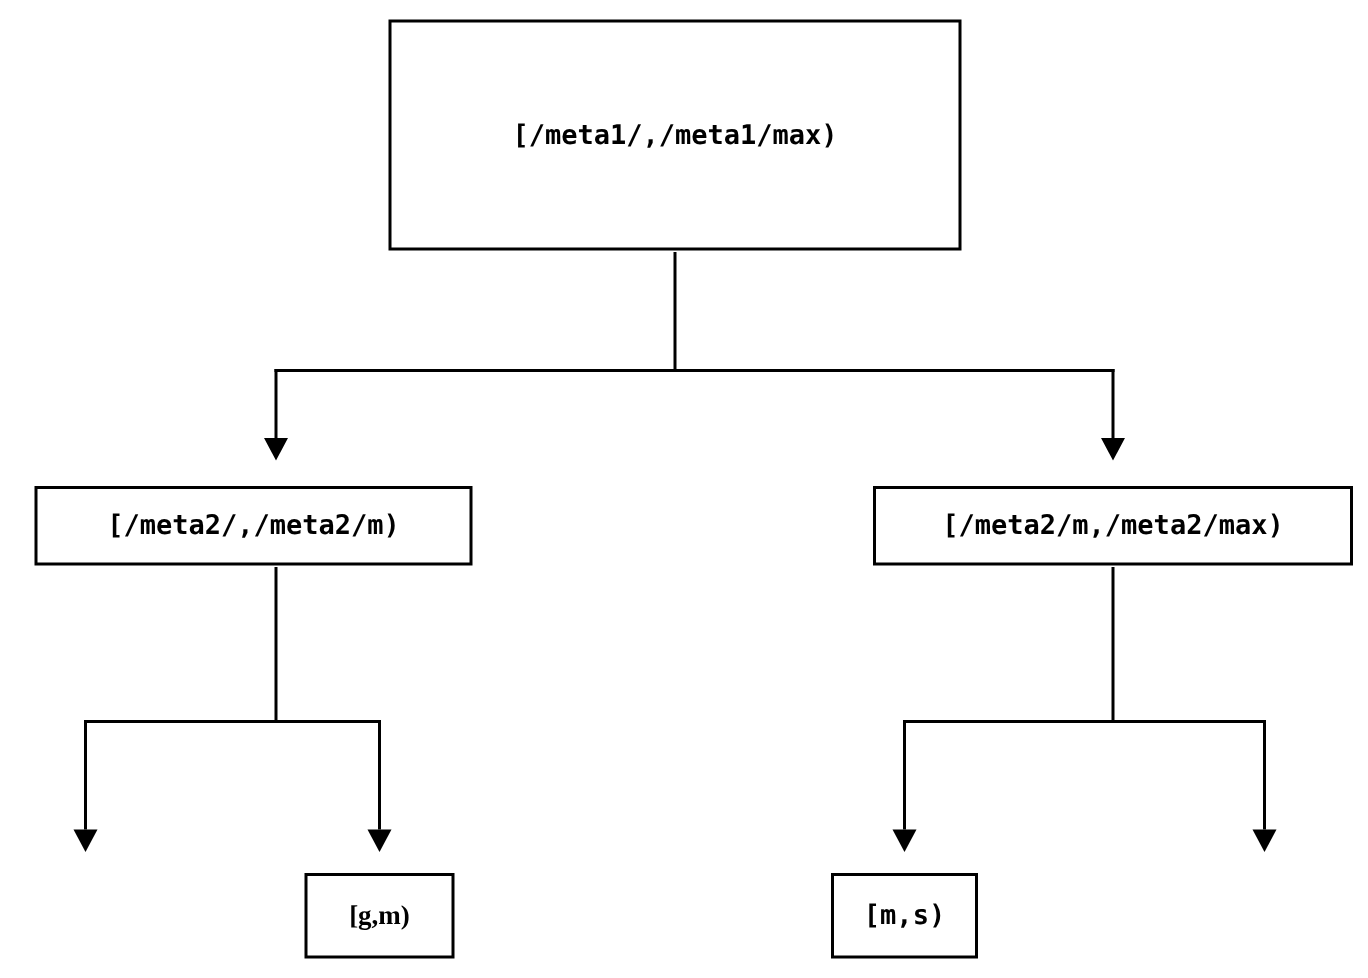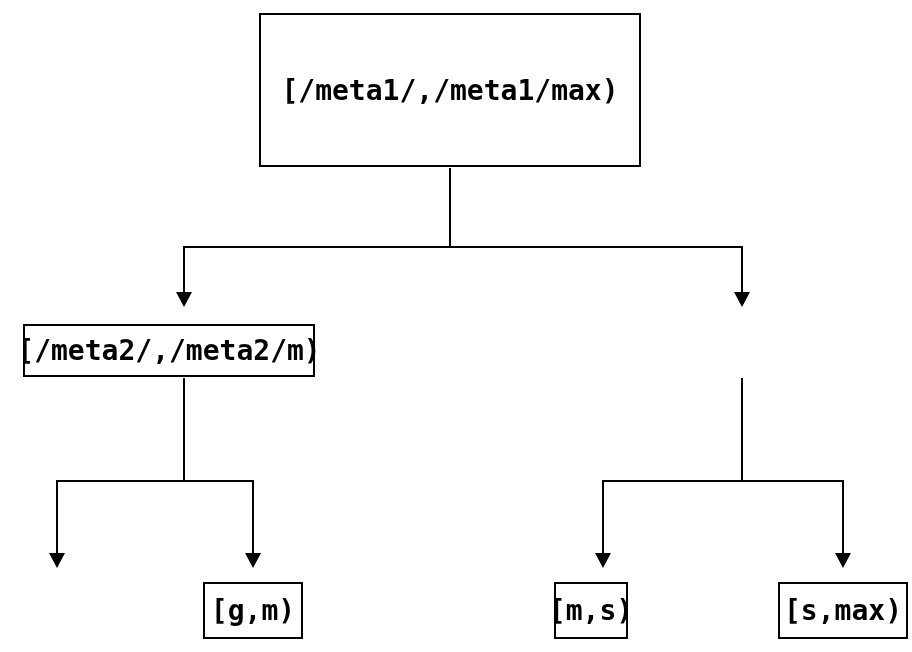--- a/index.html
+++ b/index.html
@@ -24,30 +24,30 @@
   }
   .node {
     position: absolute;
     box-sizing: border-box;
     border: 2px solid #000000;
     background: #ffffff;
     display: flex;
     align-items: center;
     justify-content: center;
     font-weight: bold;
-    font-size: 28px;
+    font-size: 18px;
     color: #000000;
     white-space: nowrap;
   }
   .node-root   { left: 259px; top: 13px;  width: 382px; height: 154px; }
   .node-left   { left: 23px;  top: 324px; width: 292px; height: 53px; }
   .node-right  { left: 582px; top: 324px; width: 320px; height: 53px; }
   .node-leaf-ag   { left: 7px;   top: 582px; width: 100px; height: 57px; }
-  .node-leaf-gm   { left: 203px; top: 582px; width: 100px; height: 57px; }
-  .node-leaf-ms   { left: 554px; top: 582px; width: 74px;  height: 57px; }
+  .node-leaf-gm   { left: 203px; top: 582px; width: 100px; height: 57px; font-family: Liberation Serif, serif; }
+  .node-leaf-ms   { left: 554px; top: 582px; width: 98px;  height: 57px; }
   .node-leaf-smax { left: 778px; top: 582px; width: 130px; height: 57px; }
 </style>
 </head>
 <body>
 
 <div id="canvas">
 
   <svg id="edges" viewBox="0 0 912 652" xmlns="http://www.w3.org/2000/svg">
     <g stroke="#000000" stroke-width="2" fill="none">
 
@@ -77,27 +77,27 @@
   </svg>
 
   <div class="node node-root">
     <span>[/meta1/,/meta1/max)</span>
   </div>
 
   <div class="node node-left">
     <span>[/meta2/,/meta2/m)</span>
   </div>
 
+  <div class="node node-right">
+    <span>[/meta2/m,/meta2/max)</span>
+  </div>
 
 
   <div class="node node-leaf-gm">
     <span>[g,m)</span>
   </div>
 
   <div class="node node-leaf-ms">
     <span>[m,s)</span>
   </div>
 
-  <div class="node node-leaf-smax">
-    <span>[s,max)</span>
-  </div>
 
 </div>
 
 </body></html>

